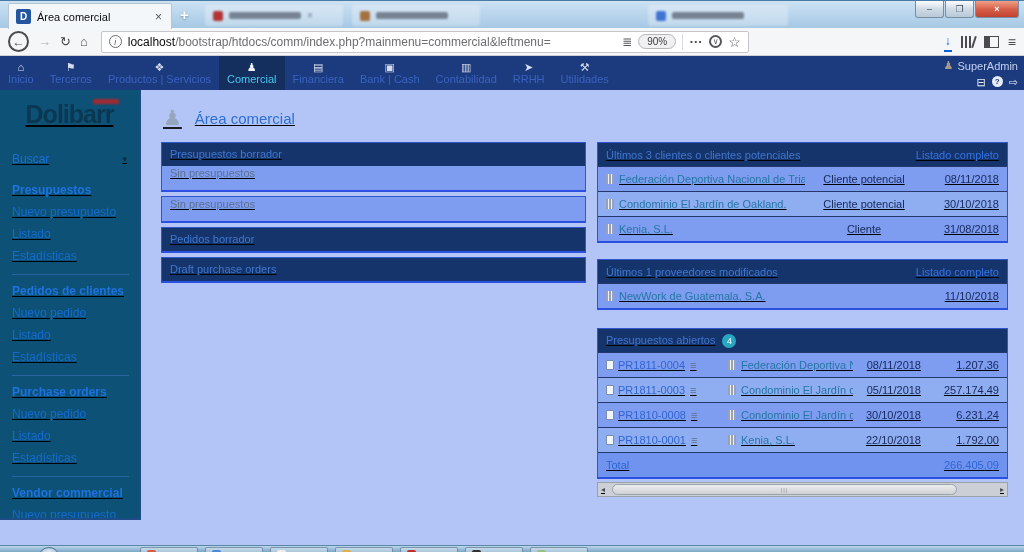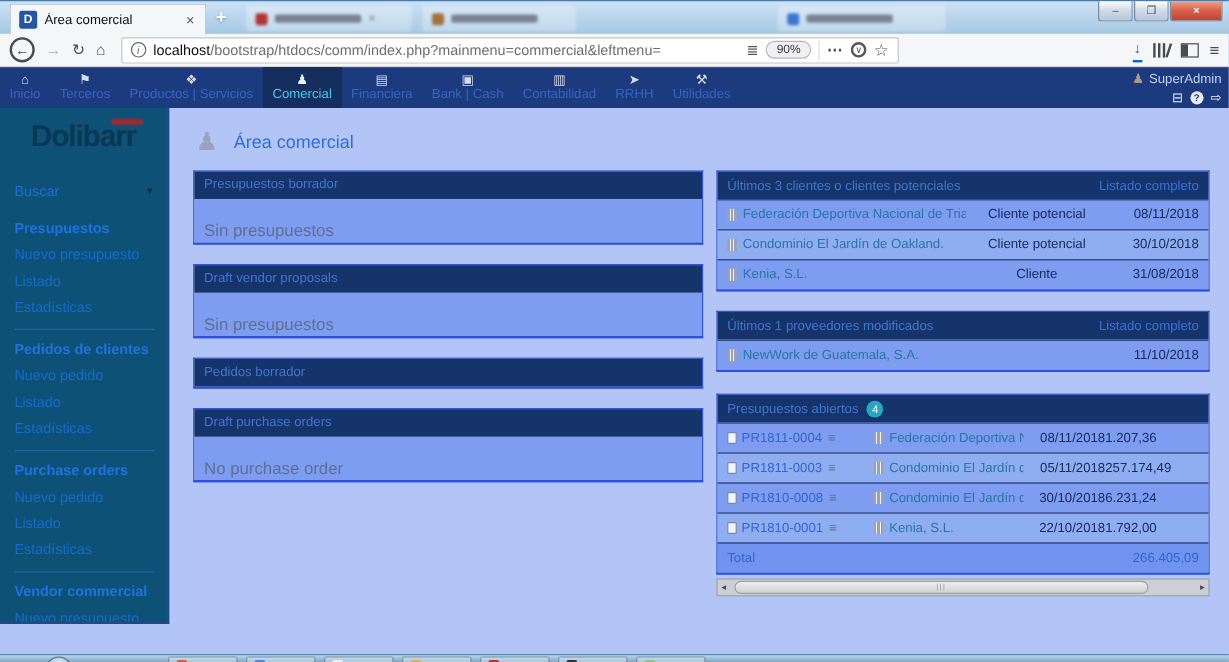--- a/index.html
+++ b/index.html
@@ -55,61 +55,61 @@
   .tm-item.active .tm-ico { color:#eef3fa; }
   .tm-user { position:absolute; right:6px; top:3px; text-align:right; }
   .tm-user-row { display:flex; align-items:center; justify-content:flex-end; gap:4px; font-size:11px; color:#c3d0ee; }
   .user-ico { color:#a89a85; font-size:11px; }
   .tm-icons { display:flex; justify-content:flex-end; gap:6px; margin-top:4px; align-items:center; }
   .pr-ico { color:#e6ebf5; font-size:11px; line-height:10px; }
   .help-ico { width:11px; height:11px; background:#e6ebf5; border-radius:50%; color:#1c3b7f; font-size:8px; font-weight:bold; display:flex; align-items:center; justify-content:center; }
   .out-ico { color:#e6ebf5; font-size:11px; line-height:10px; }
 
   
-  .main { display:flex; height:455px; background:#b2c5f6; align-items:flex-start; }
+  .main { display:flex; height:455px; background:#b2c5f6; align-items:flex-start;text-decoration:underline; }
   .sidebar { width:141px; height:430px; background:#0d5276; border-right:2px solid #1e4a86; border-bottom:2px solid #1e4a86; flex:0 0 auto; overflow:hidden; }
   .logo-wrap { position:relative; margin:10px 6px 2px; height:42px; text-align:center; }
   .logo-text { font-size:25px; font-weight:bold; letter-spacing:-1px; color:rgba(8,38,58,.6); filter:blur(.6px); }
   .logo-badge { position:absolute; right:14px; top:-1px; width:26px; height:5px; background:rgba(200,30,30,.8); filter:blur(1px); border-radius:1px; }
   .search-row { display:flex; justify-content:space-between; align-items:center; padding:8px 12px 6px; font-size:12px; color:#1b6fd6;gap:21px; }
   .search-caret { color:#0c2c44; font-size:9px; }
   .smenu { padding:2px 0 0 12px; }
   .s-title { color:#1e72e0; font-weight:bold; font-size:12px; margin:9px 0 2px; cursor:pointer; }
   .s-item { color:#156ace; font-size:12px; margin:8px 0; cursor:pointer; }
   .s-sep { border-top:1px solid #2a64a0; margin:11px 10px 2px 0; }
 
   .content { flex:1; padding:12px 16px 0 20px; }
   .page-title { display:flex; align-items:center; gap:13px; margin:2px 0 0 2px; height:28px; }
   .pt-ico { color:#93a0b6; font-size:21px; opacity:.85; }
   .pt-text { color:#2d6fd4; font-size:15px; }
   .columns { display:flex; gap:11px; margin-top:10px; align-items:flex-start; }
   .col-left { width:425px; }
   .col-right { width:411px; }
 
   .box, .tbl { border:1px solid #3156cc; border-bottom:2px solid #2b50e0; }
-  .box { margin-bottom:16px; }
+  .box { margin-bottom:4px; }
   .box-header, .tbl-header { background:#15346c; padding:5px 8px; font-size:11px; height:23px; }
   .box-header { color:#4076cc; }
-  .box-row { background:#7e9cf0; color:#5d7191; font-size:14px; padding:18px 8px; height:24px; }
+  .box-row { background:#7e9cf0; color:#5d7191; font-size:11px; padding:1px 8px; height:24px; }
 
   .tbl-header { display:flex; justify-content:space-between; align-items:center; }
   .tbl-title { color:#4076cc; }
   .tbl-link { color:#3572de; cursor:pointer; }
   .tbl-row { display:flex; align-items:center; font-size:11px; height:25px; padding:0 8px; border-top:1px solid #25386e; }
   .row-odd { background:#7e9cf0; }
   .row-even { background:#8fadf1; }
   .row-total { background:#6f93ee; }
   .b-ico { display:inline-block; width:8px; height:10px; flex:0 0 auto; margin-right:5px; background:#99a2b4; background-image:linear-gradient(90deg,transparent 2px,rgba(255,255,255,.85) 2px,rgba(255,255,255,.85) 3px,transparent 3px,transparent 5px,rgba(255,255,255,.85) 5px,rgba(255,255,255,.85) 6px,transparent 6px); }
   .d-ico { display:inline-block; width:8px; height:10px; flex:0 0 auto; background:#f2f5fa; border:1px solid #7a8ba8; border-radius:1px; margin-right:4px; }
   .c-name { flex:1; color:#2577a6; white-space:nowrap; overflow:hidden; display:flex; align-items:center; cursor:pointer; }
   .c-status { width:118px; text-align:center; color:#182c60; }
   .c-date { width:76px; text-align:right; color:#182c60; }
   .c-ref { width:122px; display:flex; align-items:center; color:#3166d2; cursor:pointer; }
   .c-grip { color:#5d7191; margin-left:5px; font-size:11px; }
-  .c-amt { width:78px; color:#182c60; }
+  .c-amt { width:78px; text-align:right; color:#182c60; }
   .t-label { flex:1; color:#3066d4; }
   .t-amt { text-align:right; color:#3066d4; }
   .badge { display:inline-flex; width:14px; height:14px; border-radius:50%; background:#28a7c3; color:#fff; font-size:9px; align-items:center; justify-content:center; margin-left:7px; }
   .mb22 { margin-bottom:16px; } .mb18 { margin-bottom:18px; }
 
   .hscroll { margin-top:3px; height:15px; background:#ccd0d6; border:1px solid #9aa2ac; position:relative; display:flex; align-items:center; justify-content:space-between; padding:0 3px; }
   .hs-arrow { color:#4a4f57; font-size:8px; line-height:1; }
   .hs-thumb { position:absolute; left:14px; width:345px; top:1px; bottom:1px; background:linear-gradient(#eceded,#cfd1d5); border:1px solid #9aa2ac; border-radius:7px; display:flex; align-items:center; justify-content:center; color:#8a8f97; font-size:6px; letter-spacing:1px; }
 
   
@@ -269,29 +269,27 @@
       </div>
 
       <div class="columns">
 
         <div class="col-left">
           <div class="box">
             <div class="box-header">Presupuestos borrador</div>
             <div class="box-row">Sin presupuestos</div>
           </div>
           <div class="box">
-            <div class="box-header">Draft vendor proposals</div>
             <div class="box-row">Sin presupuestos</div>
           </div>
           <div class="box">
             <div class="box-header">Pedidos borrador</div>
           </div>
           <div class="box">
             <div class="box-header">Draft purchase orders</div>
-            <div class="box-row">No purchase order</div>
           </div>
         </div>
 
         <div class="col-right">
 
           <div class="tbl mb22">
             <div class="tbl-header">
               <span class="tbl-title">Últimos 3 clientes o clientes potenciales</span>
               <span class="tbl-link">Listado completo</span>
             </div>

